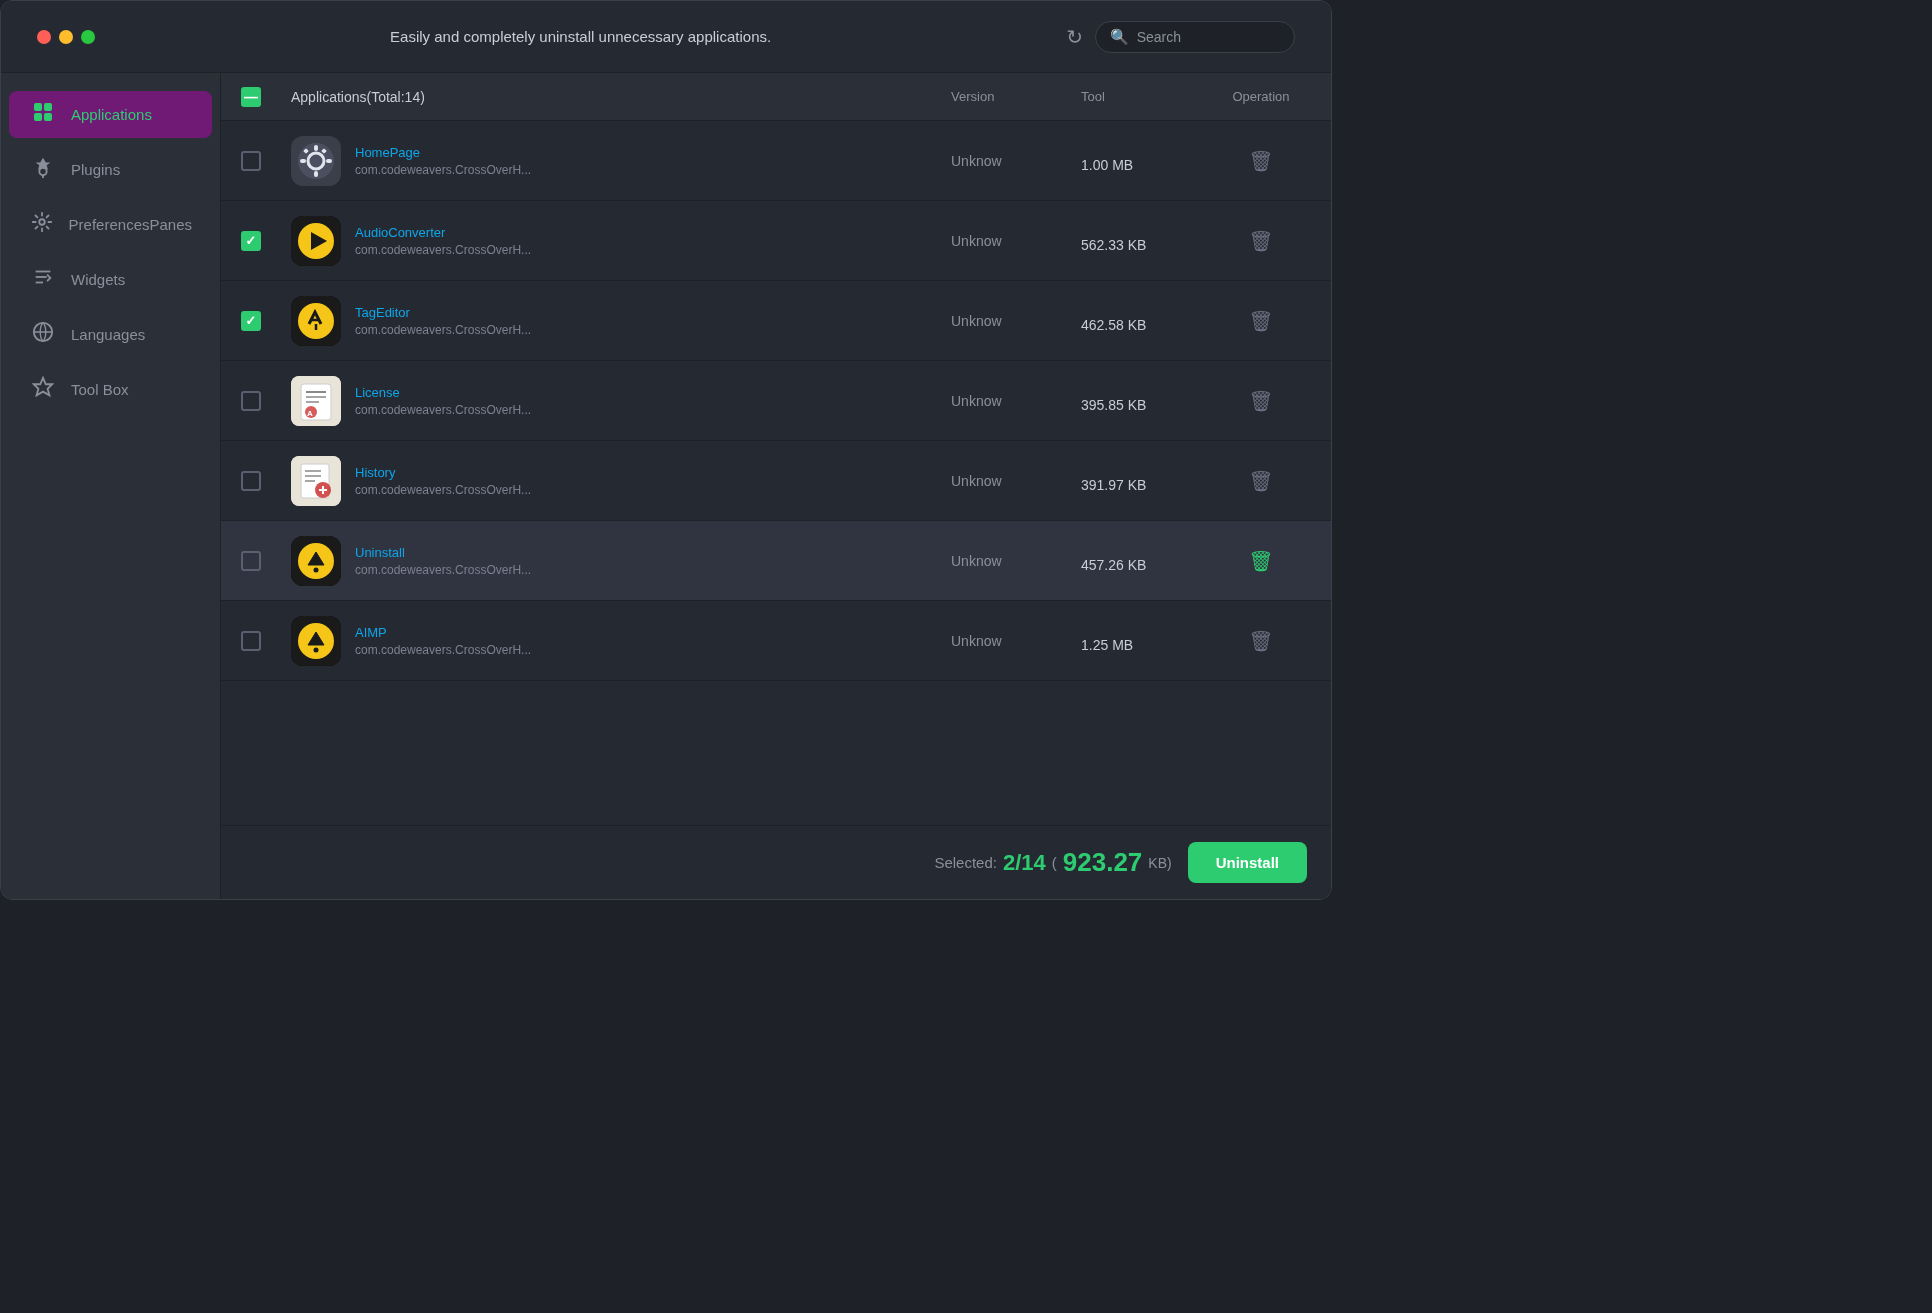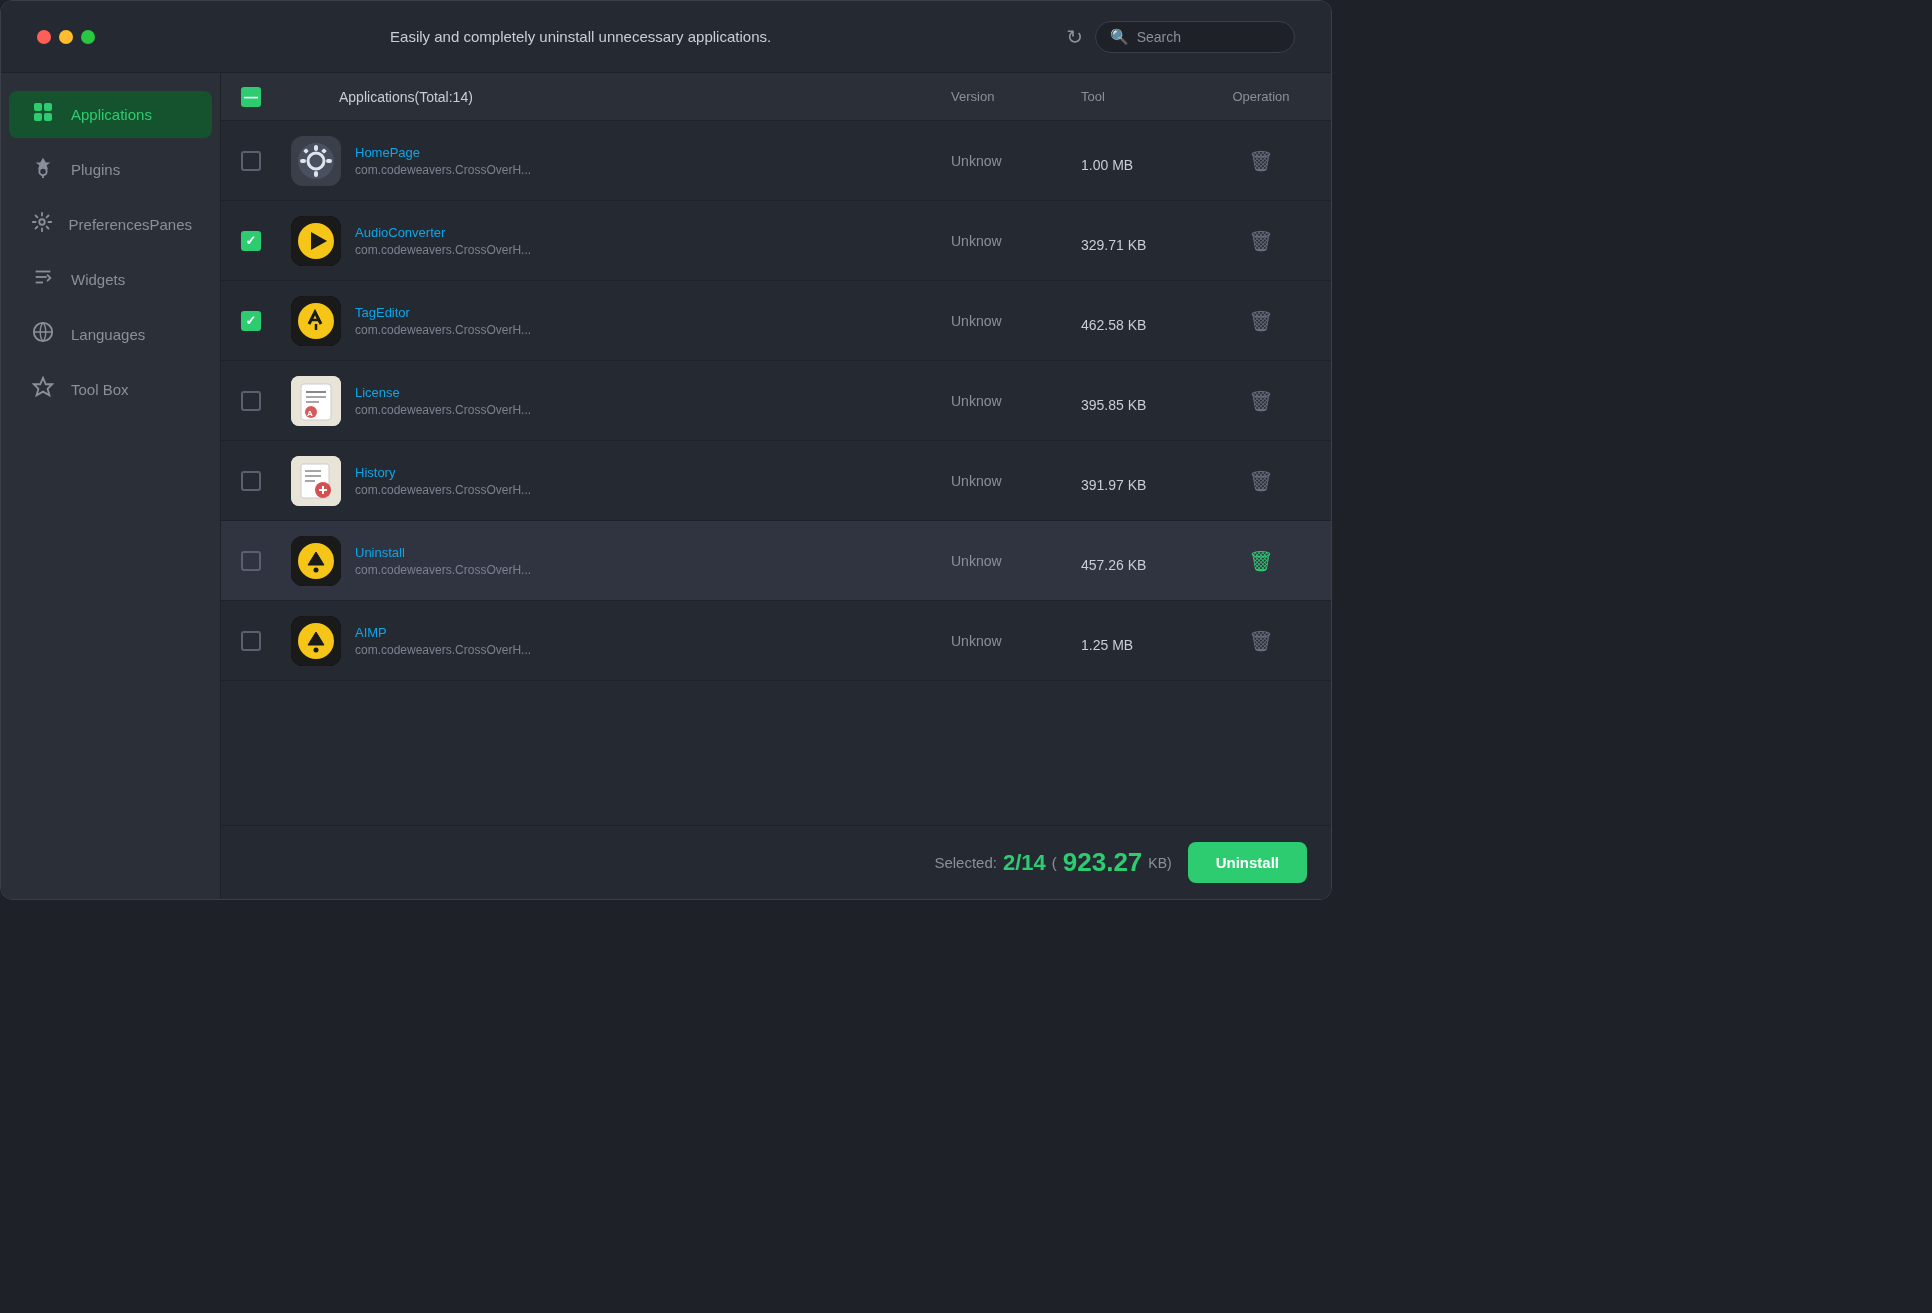--- a/index.html
+++ b/index.html
@@ -106,21 +106,21 @@
     .sidebar-item {
       display: flex;
       align-items: center;
       padding: 10px 20px;
       gap: 14px;
       cursor: pointer;
       border-radius: 8px;
       margin: 2px 8px;
     }
     .sidebar-item.active {
-      background: #14532d;
+      background: #701a75;
     }
     .sidebar-icon {
       font-size: 20px;
       width: 28px;
       text-align: center;
     }
     .sidebar-icon.active-color { color: #2ecc71; }
     .sidebar-icon.inactive-color { color: #8a909b; }
     .sidebar-label {
       font-size: 15px;
@@ -161,21 +161,21 @@
       align-items: center;
       justify-content: center;
       cursor: pointer;
     }
     .header-minus {
       color: white;
       font-size: 14px;
       font-weight: bold;
       line-height: 1;
     }
-    .header-label { color: #c8cdd6; font-size: 14px; margin-left: 48px; }
+    .header-label { color: #c8cdd6; font-size: 14px; }
 
     
     .app-list {
       flex: 1;
       overflow-y: auto;
     }
     .app-list::-webkit-scrollbar { width: 6px; }
     .app-list::-webkit-scrollbar-track { background: transparent; }
     .app-list::-webkit-scrollbar-thumb { background: #3a3f4a; border-radius: 3px; }
 
@@ -437,21 +437,21 @@
                 <circle cx="25" cy="25" r="18" fill="#f5c518"></circle>
                 <polygon points="20,16 36,25 20,34" fill="#1a1a1a"></polygon>
               </svg>
             </div>
             <div class="app-info">
               <span class="app-name">AudioConverter</span>
               <span class="app-bundle">com.codeweavers.CrossOverH...</span>
             </div>
           </div>
           <div class="row-version">Unknow</div>
-          <div class="row-size">329.71 KB</div>
+          <div class="row-size">562.33 KB</div>
           <div class="row-op">
             <button class="trash-btn">🗑</button>
           </div>
         </div>
 
         <div class="app-row">
           <div class="row-check">
             <div class="checkbox checked"></div>
           </div>
           <div class="row-app">

